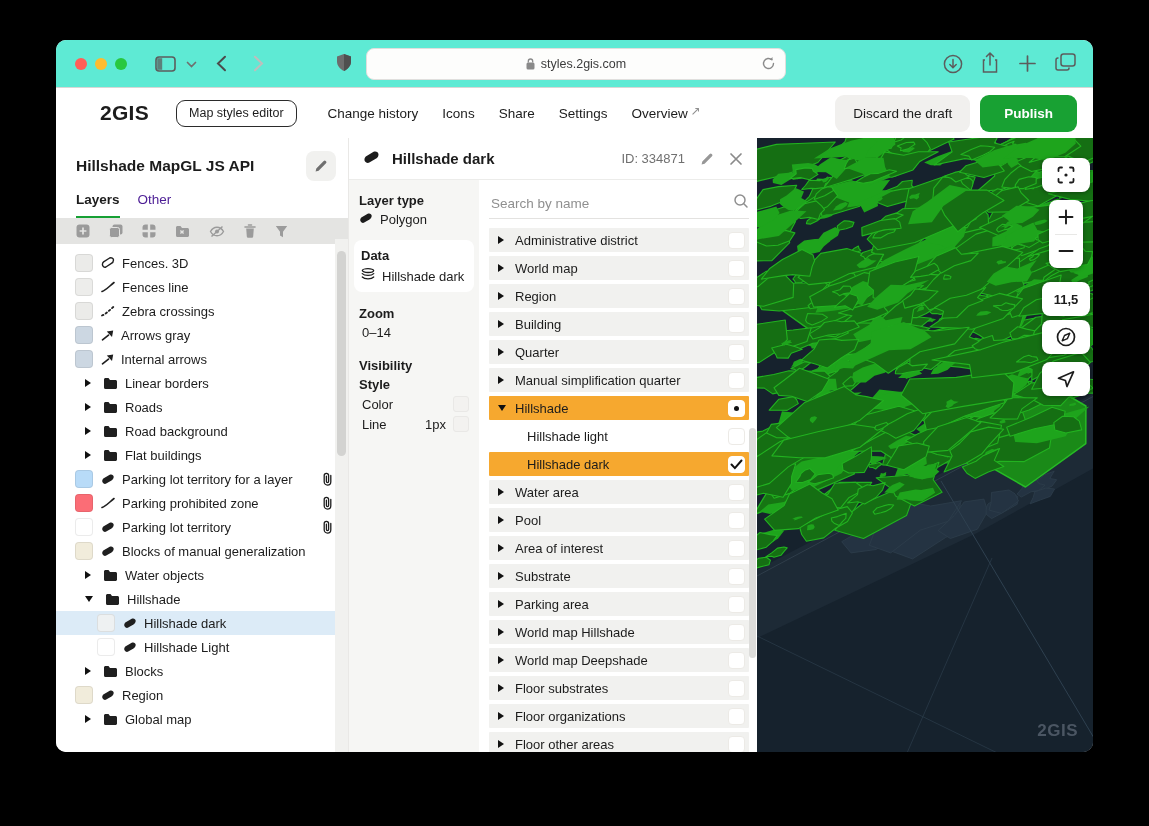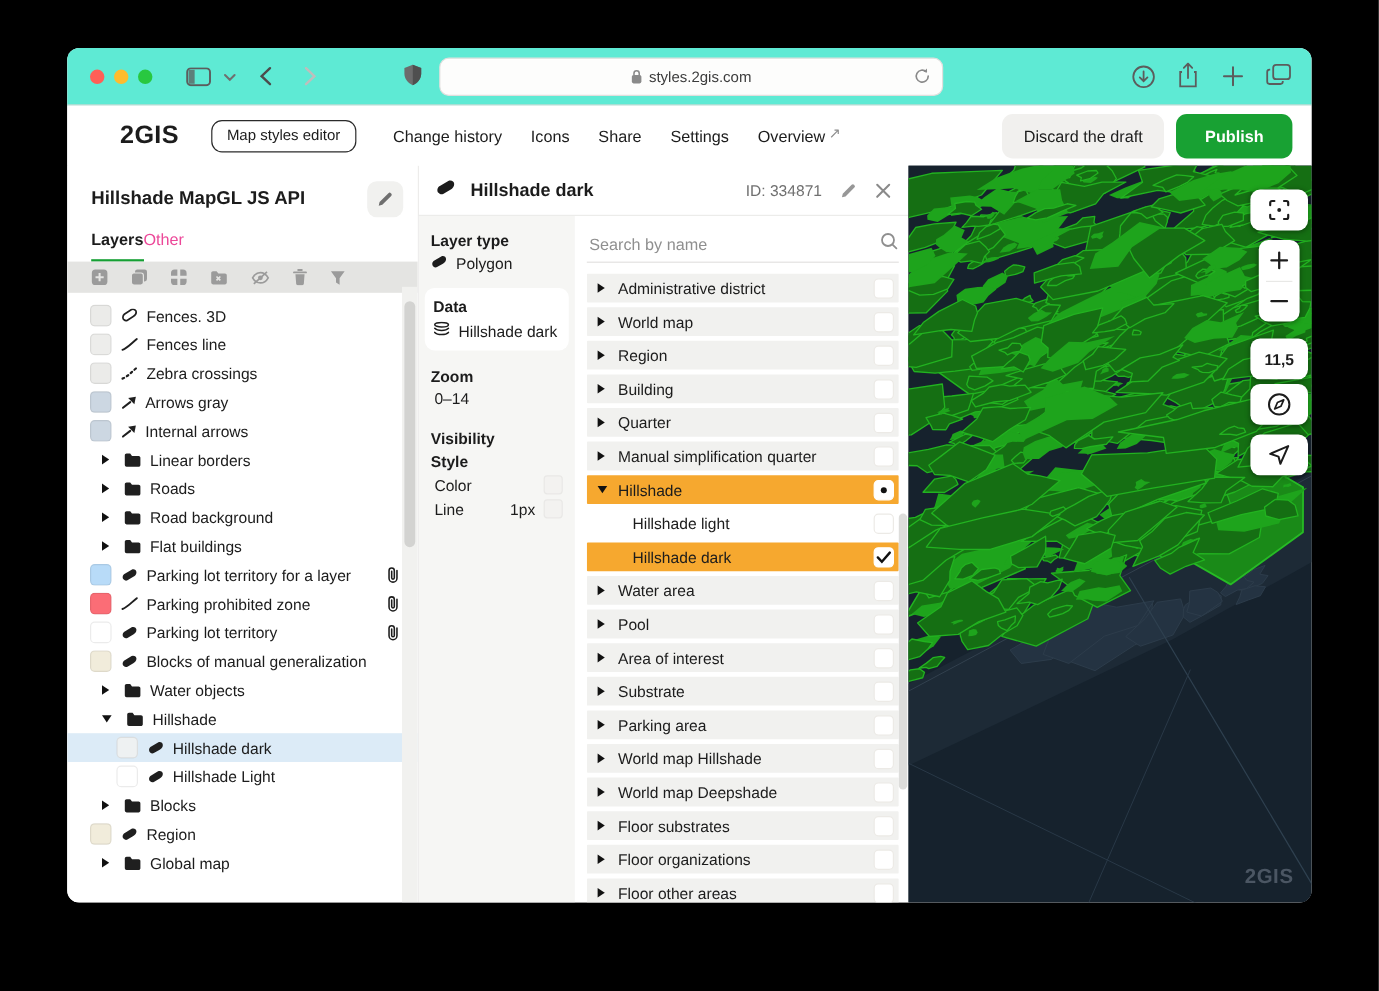--- a/index.html
+++ b/index.html
@@ -22,24 +22,24 @@
   .hbtn{height:37px;border:none;border-radius:9px;font-size:13.5px;font-family:inherit;display:flex;align-items:center}
   .discard{margin-left:auto;background:#f1f0ee;color:#1c1c1c;padding:0 18px}
   .publish{margin-left:10px;background:#18a133;color:#fff;padding:0 24px;font-weight:600}
   
   .main{flex:1;display:flex;min-height:0}
   
   .sidebar{width:292px;flex:none;background:#fff;display:flex;flex-direction:column;position:relative}
   .sb-title{display:flex;align-items:center;justify-content:space-between;padding:13px 12px 9px 20px}
   .sb-title .t{font-size:15.5px;font-weight:700}
   .editbtn{width:30px;height:30px;background:#f1f1ef;border-radius:8px;display:flex;align-items:center;justify-content:center}
-  .tabs{display:flex;padding:2px 20px 0;font-size:13.5px}
+  .tabs{display:flex;gap:18px;padding:2px 20px 0;font-size:13.5px}
   .tab{padding-bottom:9px}
   .tab.on{font-weight:600;border-bottom:2.5px solid #16a034}
-  .tab.off{color:#ec4899}
+  .tab.off{color:#4c1d95}
   .sbtools{height:26px;background:#e4e4e2;display:flex;align-items:center;gap:19px;padding-left:20px;flex:none}
   .sbtools span{display:flex}
   .slist{flex:1;overflow:hidden;padding-top:7px;position:relative}
   .srow{height:24px;display:flex;align-items:center;font-size:13px;position:relative;padding-left:19px}
   .srow .sw{width:18px;height:18px;border-radius:4px;border:1px solid rgba(0,0,0,.08);box-sizing:border-box;flex:none}
   .srow .licon{margin:0 7px 0 8px;display:flex;flex:none}
   .srow.folder{padding-left:28px}
   .srow.folder .car{margin-right:11px;display:flex}
   .srow.folder .licon{margin:0 7px 0 0}
   .srow.child{padding-left:41px}

